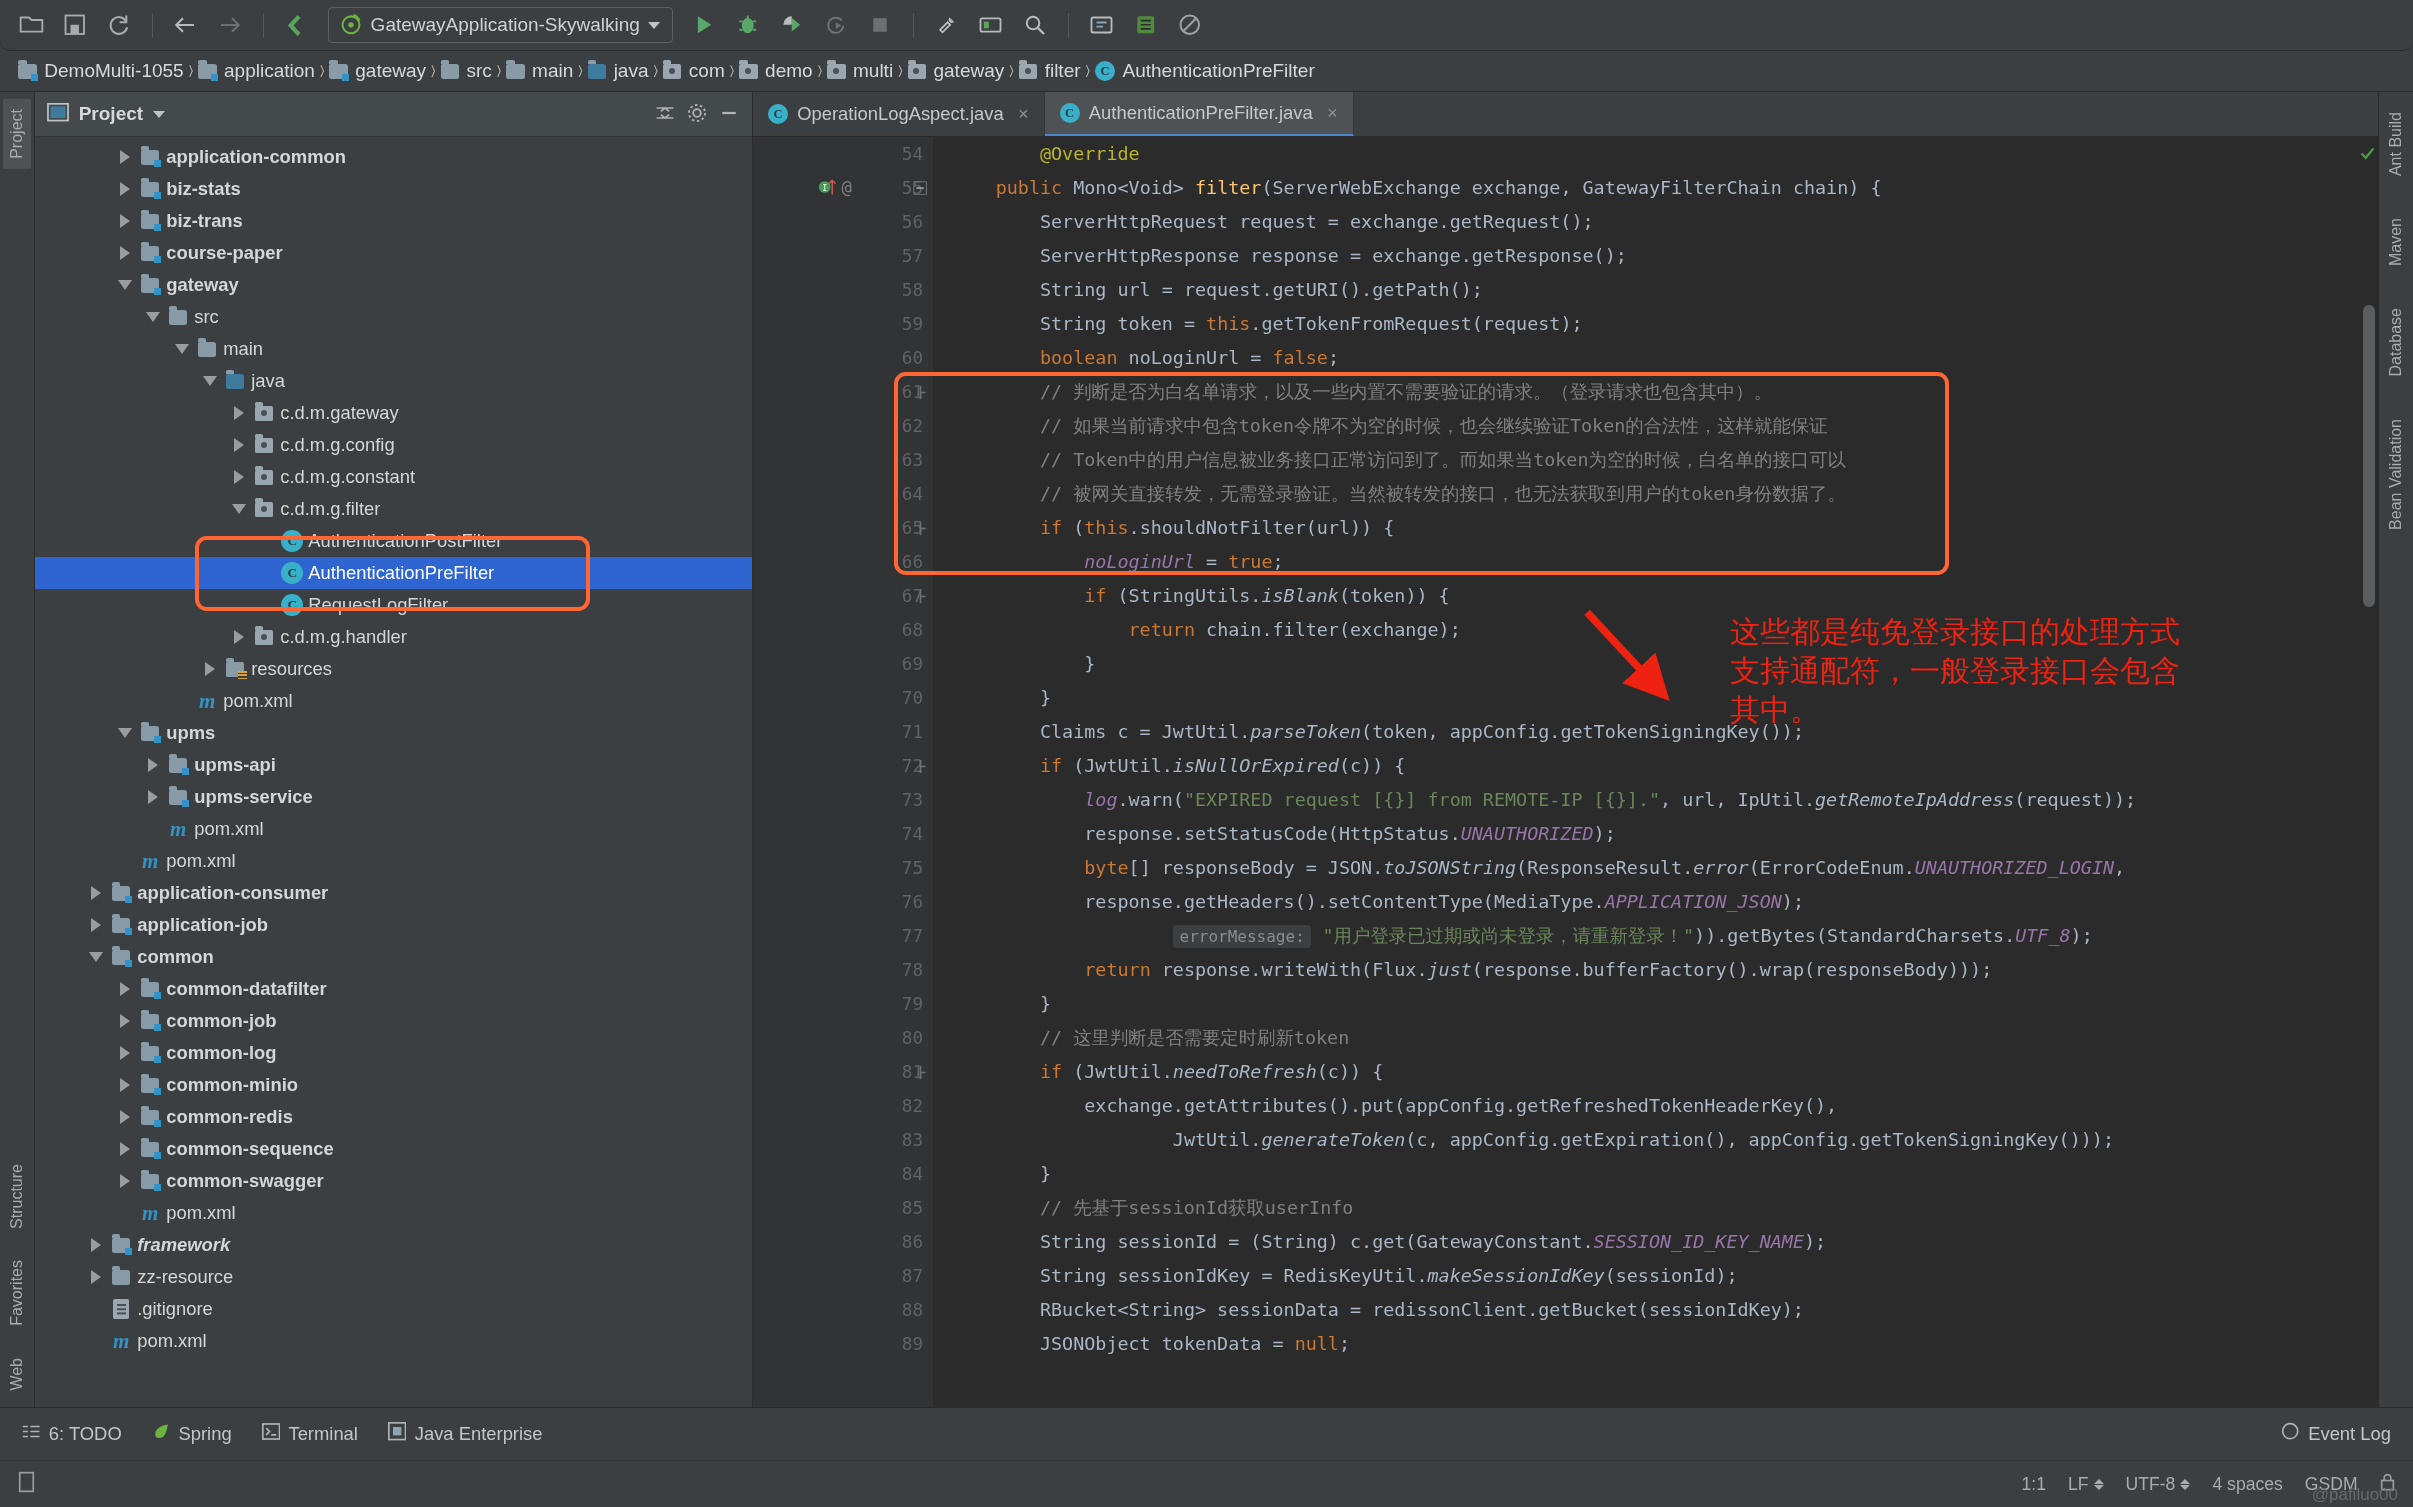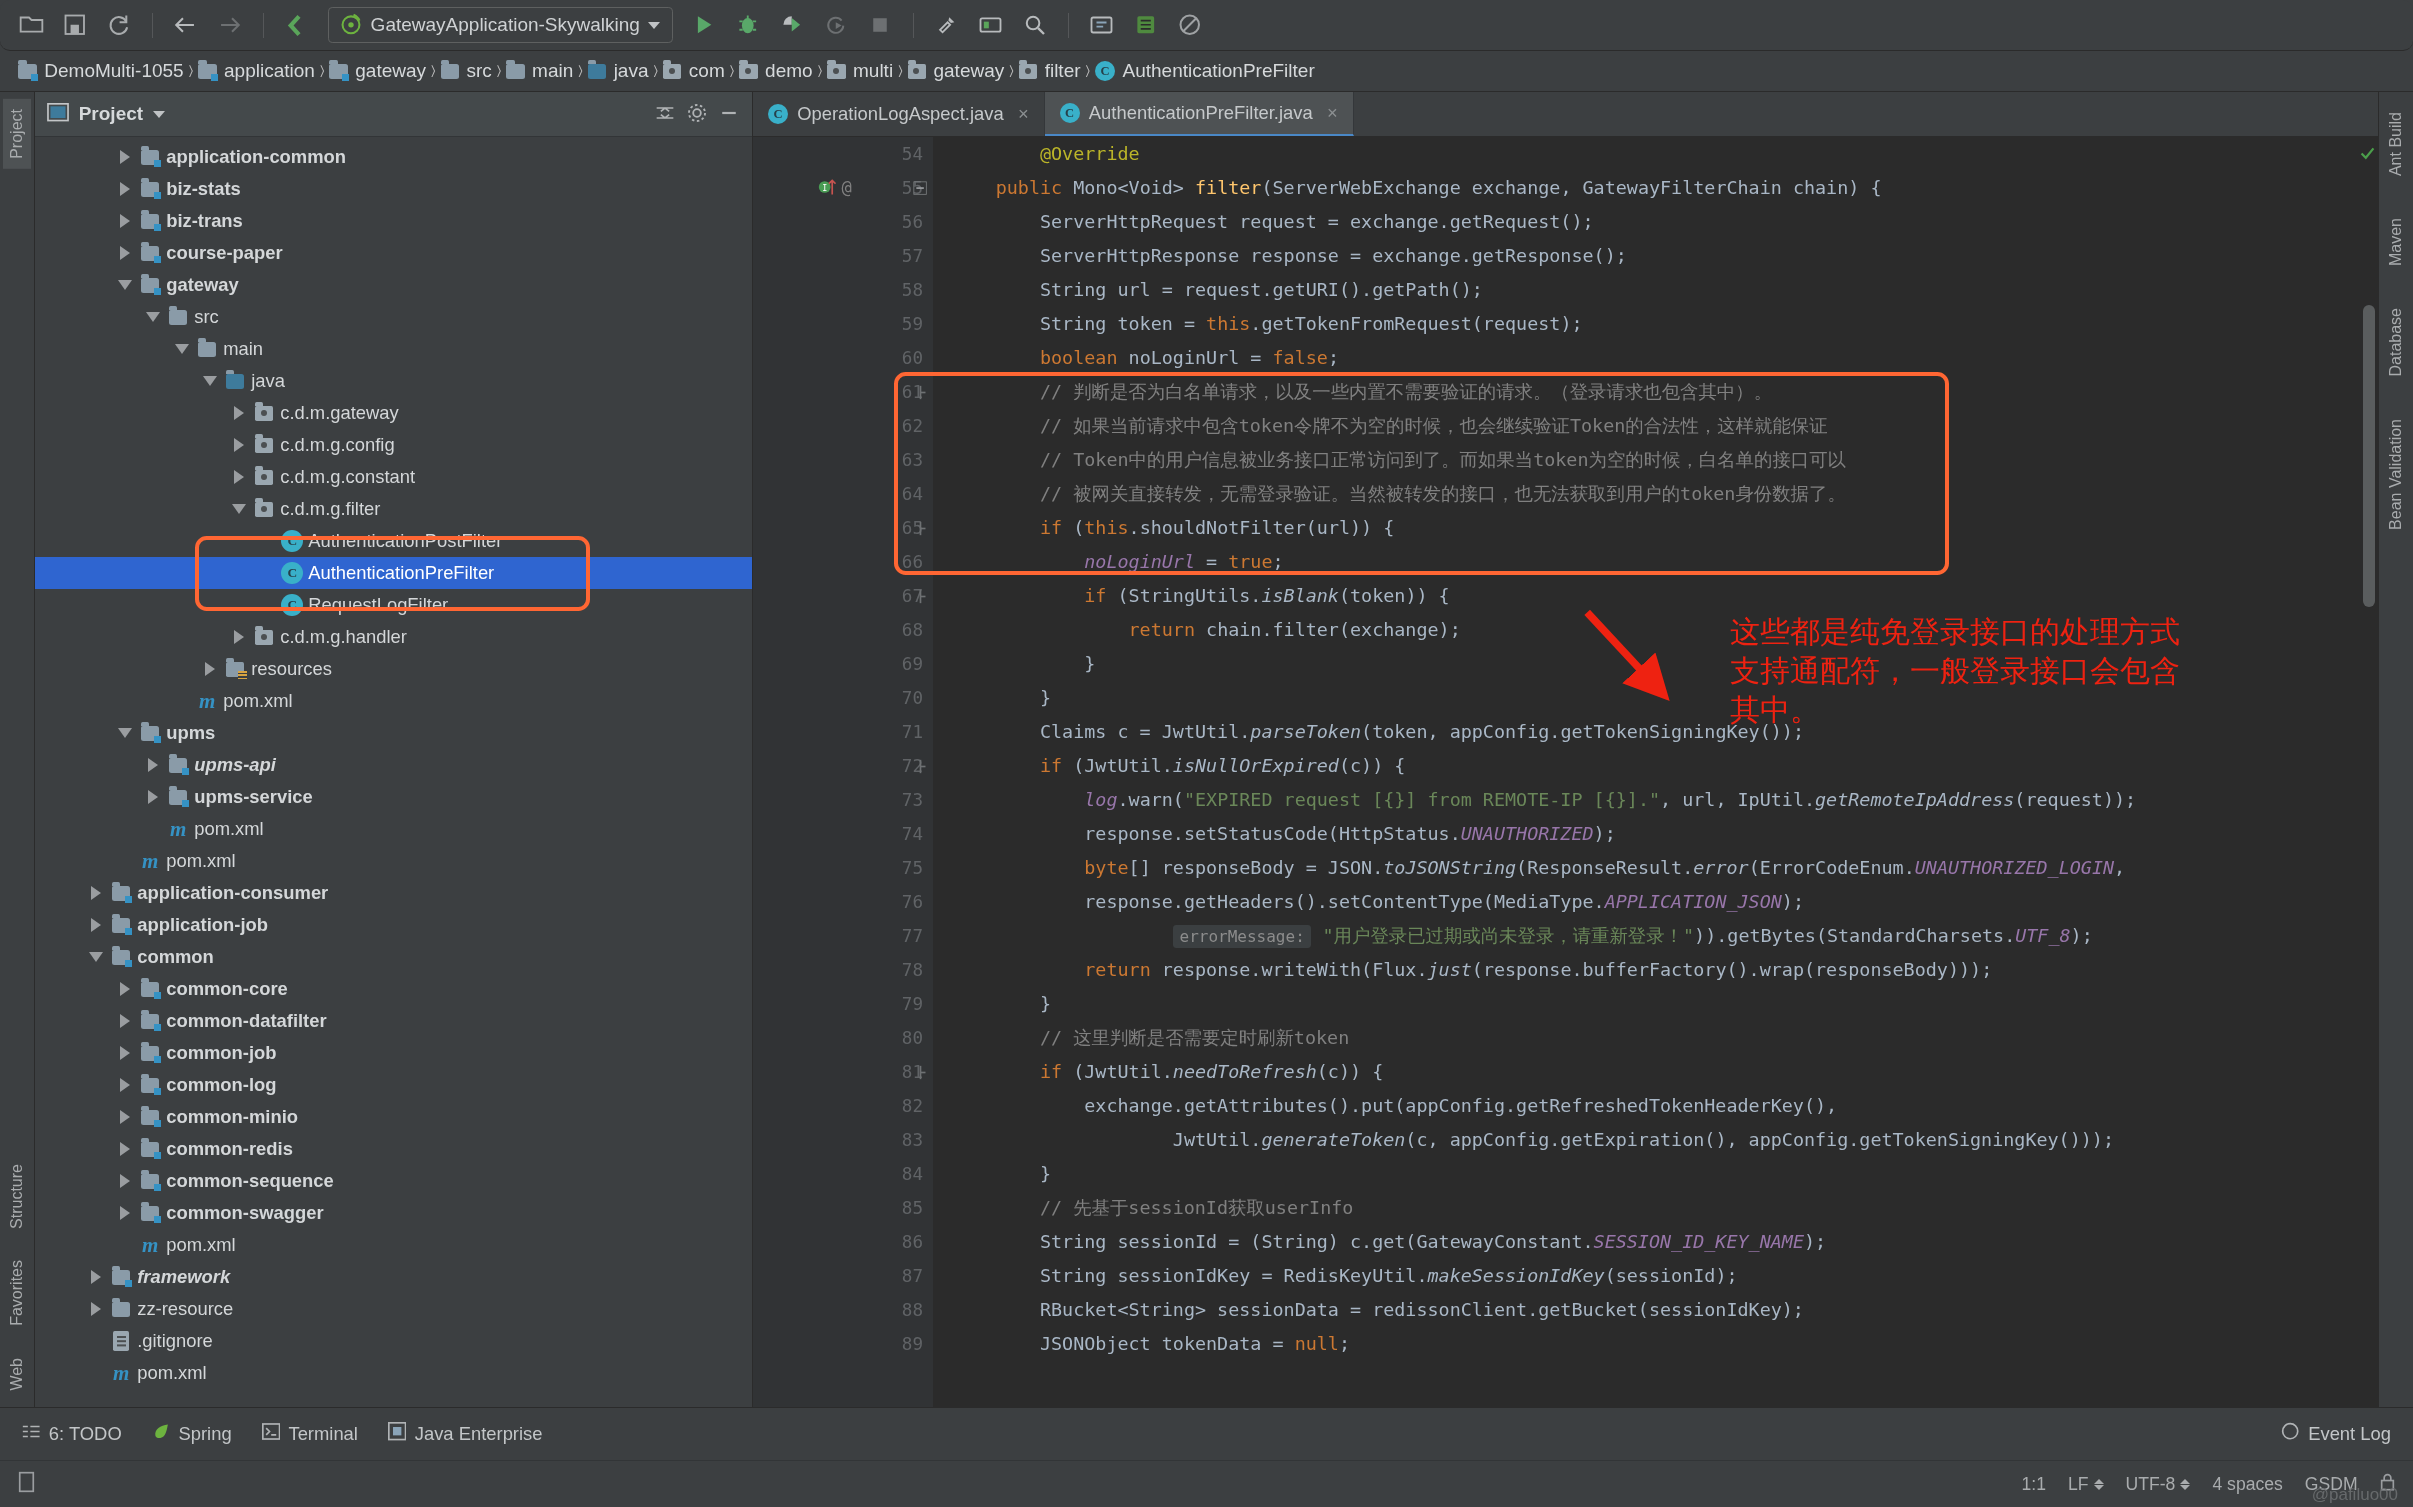--- a/index.html
+++ b/index.html
@@ -487,21 +487,21 @@
           </div>
           <div class="row bold" style="padding-left: 79px;">
             <span class="tw open">
               <i></i>
             </span>
             <span class="icw">
               <span class="ic-folder mod"></span>
             </span>
             <span class="label">upms</span>
           </div>
-          <div class="row bold" style="padding-left: 107px; font-style: italic;">
+          <div class="row bold" style="padding-left: 107px;">
             <span class="tw closed">
               <i></i>
             </span>
             <span class="icw">
               <span class="ic-folder mod"></span>
             </span>
             <span class="label">upms-api</span>
           </div>
           <div class="row bold" style="padding-left: 107px;">
             <span class="tw closed">
@@ -545,29 +545,20 @@
             <span class="label">application-job</span>
           </div>
           <div class="row bold" style="padding-left: 50px;">
             <span class="tw open">
               <i></i>
             </span>
             <span class="icw">
               <span class="ic-folder mod"></span>
             </span>
             <span class="label">common</span>
-          </div>
-          <div class="row bold" style="padding-left: 79px;">
-            <span class="tw closed">
-              <i></i>
-            </span>
-            <span class="icw">
-              <span class="ic-folder mod"></span>
-            </span>
-            <span class="label">common-core</span>
           </div>
           <div class="row bold" style="padding-left: 79px;">
             <span class="tw closed">
               <i></i>
             </span>
             <span class="icw">
               <span class="ic-folder mod"></span>
             </span>
             <span class="label">common-datafilter</span>
           </div>

